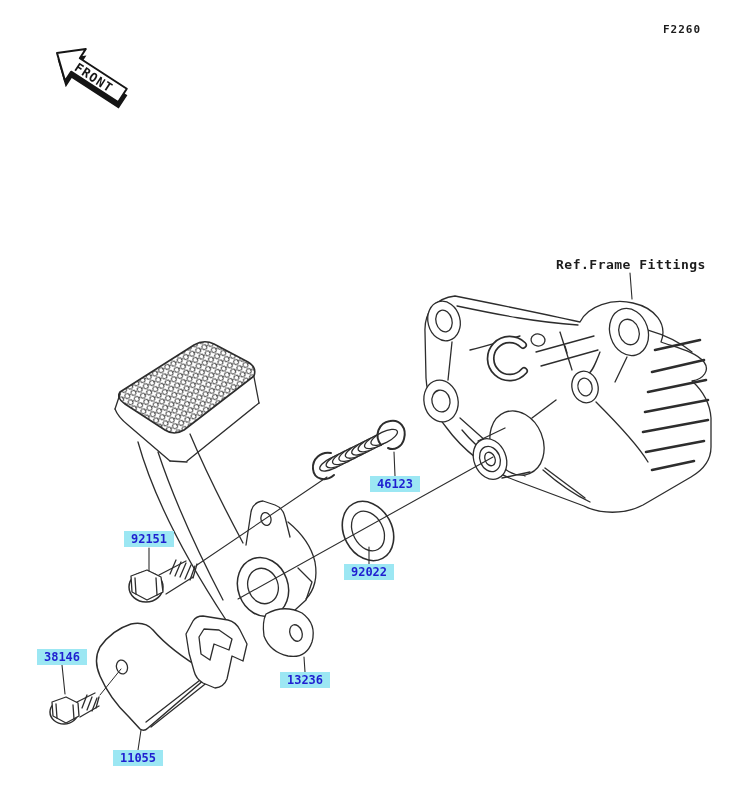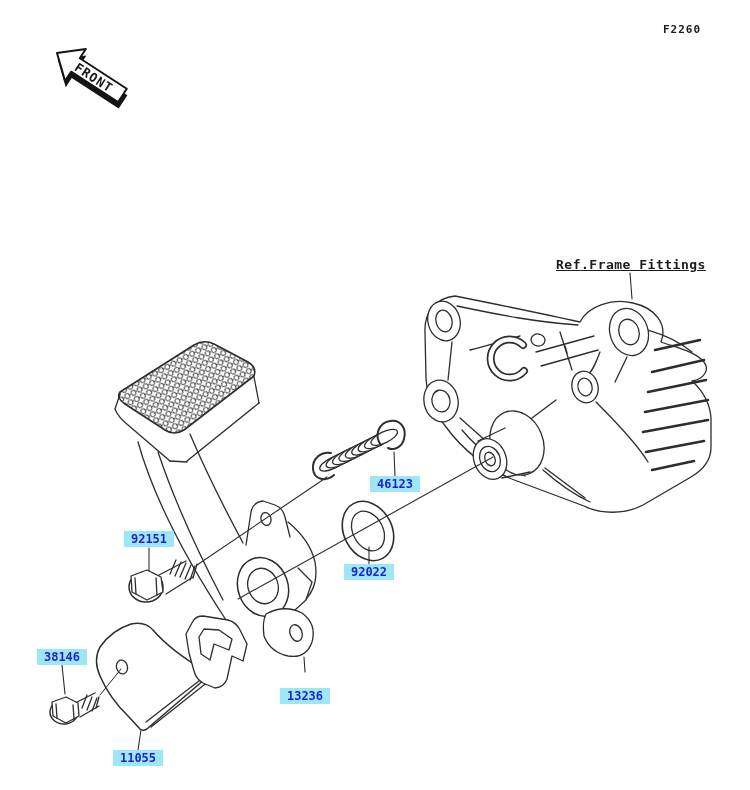--- a/index.html
+++ b/index.html
@@ -14,38 +14,37 @@
   }
   #drawing{position:absolute;left:0;top:0;}
   .figcode{
     position:absolute;left:663px;top:23px;
     font:bold 11px "DejaVu Sans Mono",monospace;color:#1c1c1c;letter-spacing:1px;
   }
   .refnote{
     position:absolute;left:556px;top:257px;
     font:bold 13px "DejaVu Sans Mono",monospace;color:#1c1c1c;letter-spacing:0.5px;
     cursor:pointer;
-    text-decoration:underline;
   }
   .plabel{position:absolute;width:50px;height:16px;cursor:pointer;}
   .plabel .tag{
     position:relative;z-index:2;width:100%;height:100%;
     display:flex;align-items:center;justify-content:center;
     background:var(--label-bg);color:var(--label-text);
     font:bold 12px "DejaVu Sans Mono",monospace;
   }
   .plabel .ghost{
     position:absolute;z-index:1;left:50%;top:4px;transform:translateX(-50%);
     color:#1a1a1a;font:bold 12px "DejaVu Sans Mono",monospace;white-space:nowrap;
   }
   
   #lbl-46123{left:370px;top:476px;}
   #lbl-92151{left:124px;top:531px;}
   #lbl-92022{left:344px;top:564px;}
-  #lbl-13236{left:280px;top:688px;}
+  #lbl-13236{left:280px;top:672px;}
   #lbl-92154{left:37px;top:649px;}
   #lbl-11055{left:113px;top:750px;border-radius:7px;}
 </style>
 </head>
 <body>
 
 <div id="stage">
 
   <svg id="drawing" width="750" height="790" viewBox="0 0 750 790" fill="none" stroke="#2d2d2d" stroke-width="1.3" stroke-linecap="round" stroke-linejoin="round">
 

